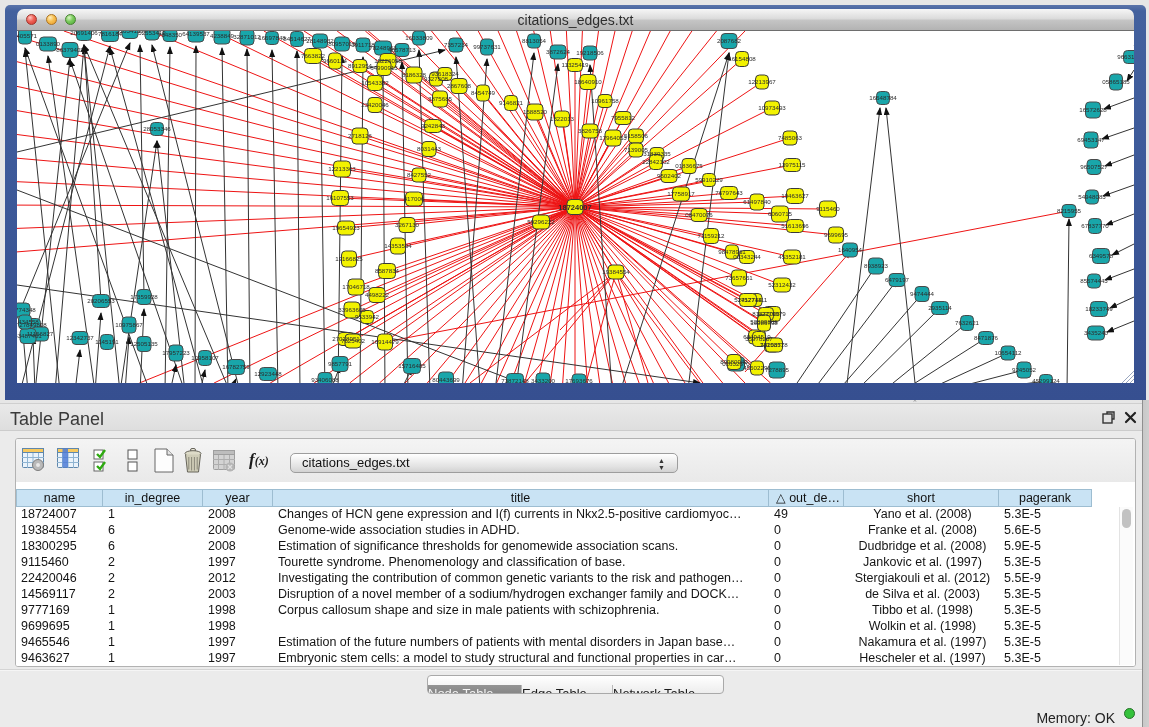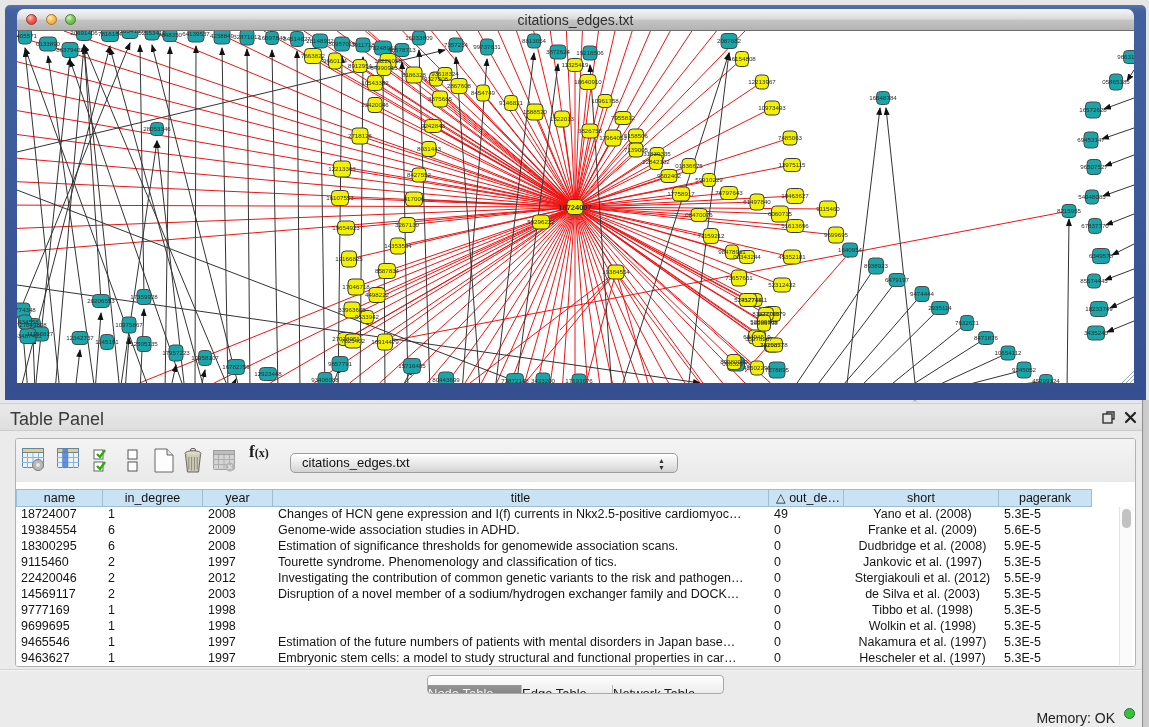--- a/index.html
+++ b/index.html
@@ -663,21 +663,21 @@
           <path d="M2.5 6.5 L4.5 24h11l2-17.5" fill="#cfcdb8" stroke="#66645a"></path>
           <path d="M5.8 9v12.5M8.6 9v13.5M11.4 9v13.5M14.2 9v12.5" stroke="#8a887a"></path>
         </svg>
         <svg style="position:absolute;left:197px;top:9px" width="24" height="26" viewBox="0 0 24 26">
           <rect x="0.5" y="2.5" width="21" height="19" rx="1" fill="#d3d3d3" stroke="#9e9e9e"></rect>
           <rect x="0.5" y="2.5" width="21" height="4" fill="#bdbdbd" stroke="#9e9e9e"></rect>
           <path d="M0 11.5h22M0 16.5h22M5.5 7v15M11 7v15M16.5 7v15" stroke="#aeaeae"></path>
           <circle cx="17" cy="19" r="4.5" fill="#b5b5b5"></circle>
           <path d="M15 17l4 4m0-4l-4 4" stroke="#dfdfdf" stroke-width="1.4"></path>
         </svg>
-        <div style="position:absolute;left:233px;top:3px;font-size:17px;font-weight:bold;color:#1a1a1a;font-family:'Liberation Serif',serif">f<span style="font-size:12px">(x)</span></div>
+        <div style="position:absolute;left:233px;top:11px;font-size:17px;font-style:italic;font-weight:bold;color:#1a1a1a;font-family:'Liberation Serif',serif">f<span style="font-size:12px">(x)</span></div>
    <div id="combo">citations_edges.txt<span class="arr">▲<br>▼</span></div>
   </div>
   <div id="thead">
    <span class="first" style="left:0px;width:87px">name</span>
    <span style="left:87px;width:100px">in_degree</span>
    <span style="left:187px;width:70px">year</span>
    <span style="left:257px;width:496px">title</span>
    <span style="left:753px;width:75px;text-align:center;padding-left:4px">△ out_de…</span>
    <span style="left:828px;width:155px">short</span>
    <span style="left:983px;width:93px">pagerank</span>
@@ -692,37 +692,37 @@
       <span class="c4">49</span>
       <span class="c5">Yano et al. (2008)</span>
       <span class="c6">5.3E-5</span>
     </div>
     <div class="tr" style="top:92px">
       <span class="c0">19384554</span>
       <span class="c1">6</span>
       <span class="c2">2009</span>
       <span class="c3">Genome-wide association studies in ADHD.</span>
       <span class="c4">0</span>
-      <span class="c5">Franke et al. (2009)</span>
+      <span class="c5">Franke et al. (2008)</span>
       <span class="c6">5.6E-5</span>
     </div>
     <div class="tr" style="top:108px">
       <span class="c0">18300295</span>
       <span class="c1">6</span>
       <span class="c2">2008</span>
       <span class="c3">Estimation of significance thresholds for genomewide association scans.</span>
       <span class="c4">0</span>
       <span class="c5">Dudbridge et al. (2008)</span>
       <span class="c6">5.9E-5</span>
     </div>
     <div class="tr" style="top:124px">
       <span class="c0">9115460</span>
       <span class="c1">2</span>
       <span class="c2">1997</span>
-      <span class="c3">Tourette syndrome. Phenomenology and classification of tics.</span>
+      <span class="c3">Tourette syndrome. Phenomenology and classification of base.</span>
       <span class="c4">0</span>
       <span class="c5">Jankovic et al. (1997)</span>
       <span class="c6">5.3E-5</span>
     </div>
     <div class="tr" style="top:140px">
       <span class="c0">22420046</span>
       <span class="c1">2</span>
       <span class="c2">2012</span>
       <span class="c3">Investigating the contribution of common genetic variants to the risk and pathogen…</span>
       <span class="c4">0</span>
@@ -735,20 +735,21 @@
       <span class="c2">2003</span>
       <span class="c3">Disruption of a novel member of a sodium/hydrogen exchanger family and DOCK…</span>
       <span class="c4">0</span>
       <span class="c5">de Silva et al. (2003)</span>
       <span class="c6">5.3E-5</span>
     </div>
     <div class="tr" style="top:172px">
       <span class="c0">9777169</span>
       <span class="c1">1</span>
       <span class="c2">1998</span>
+      <span class="c3">Corpus callosum shape and size in male patients with schizophrenia.</span>
       <span class="c4">0</span>
       <span class="c5">Tibbo et al. (1998)</span>
       <span class="c6">5.3E-5</span>
     </div>
     <div class="tr" style="top:188px">
       <span class="c0">9699695</span>
       <span class="c1">1</span>
       <span class="c2">1998</span>
       <span class="c4">0</span>
       <span class="c5">Wolkin et al. (1998)</span>

